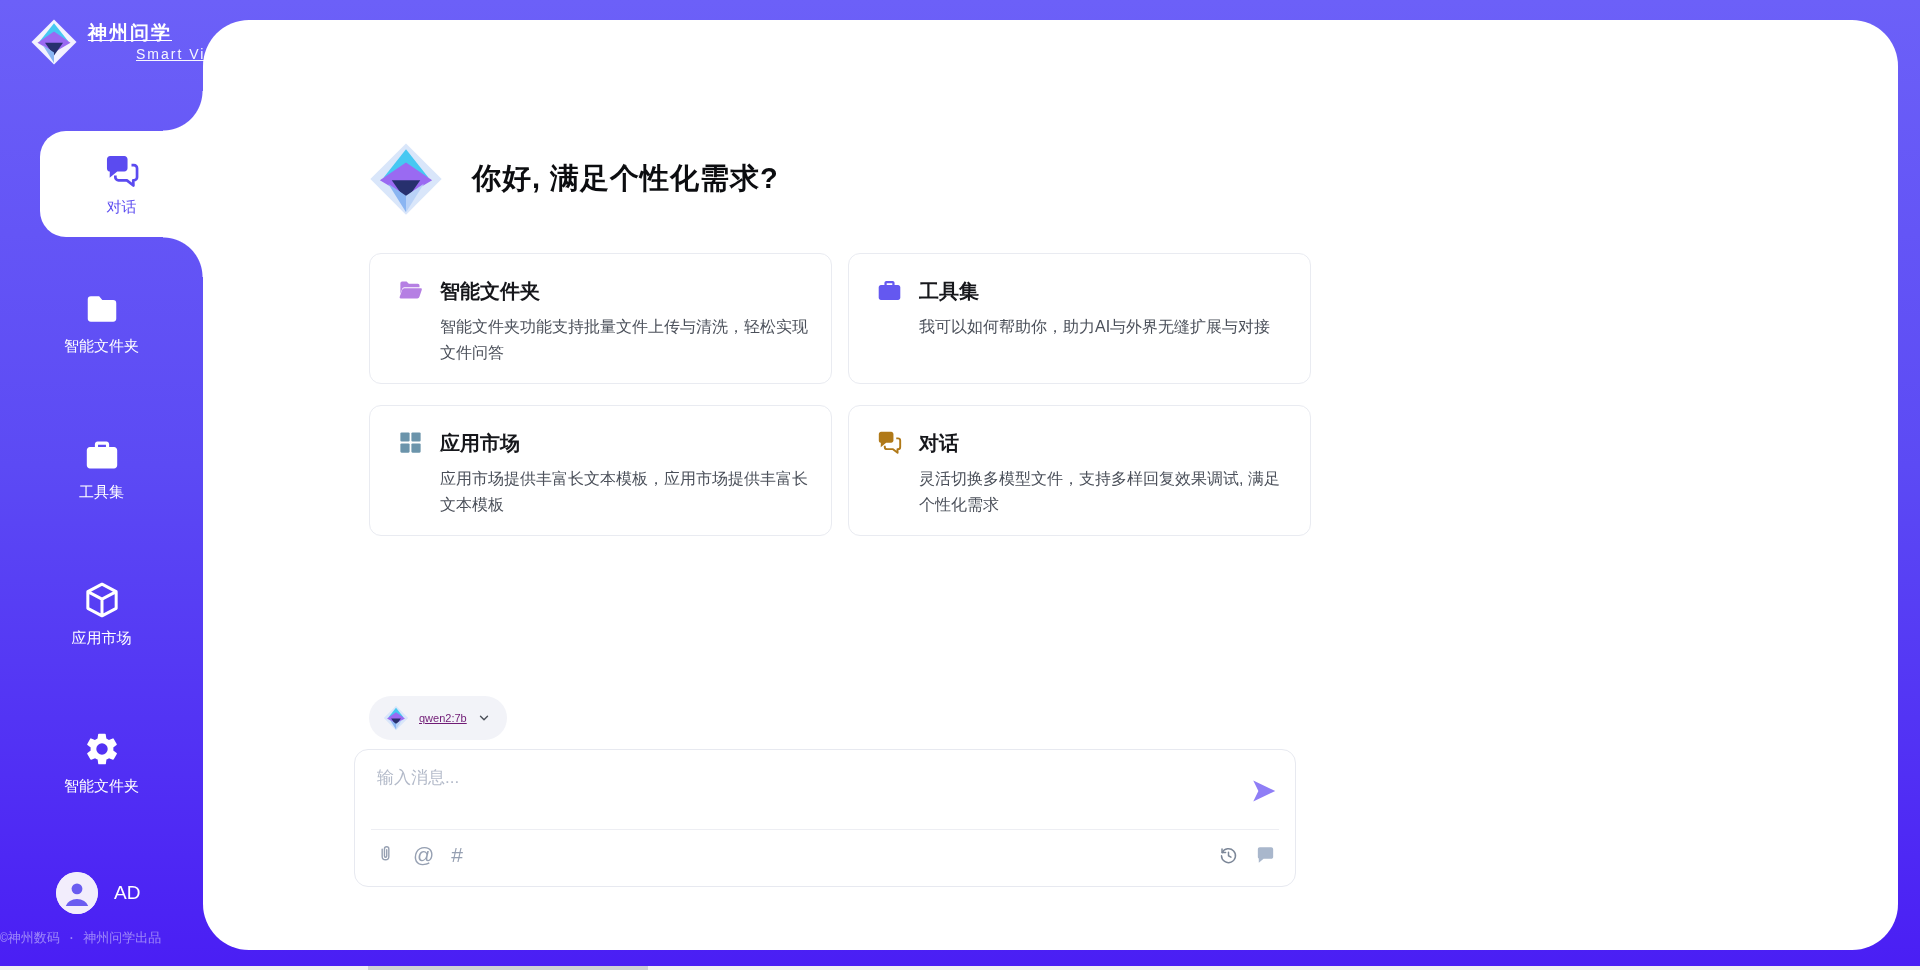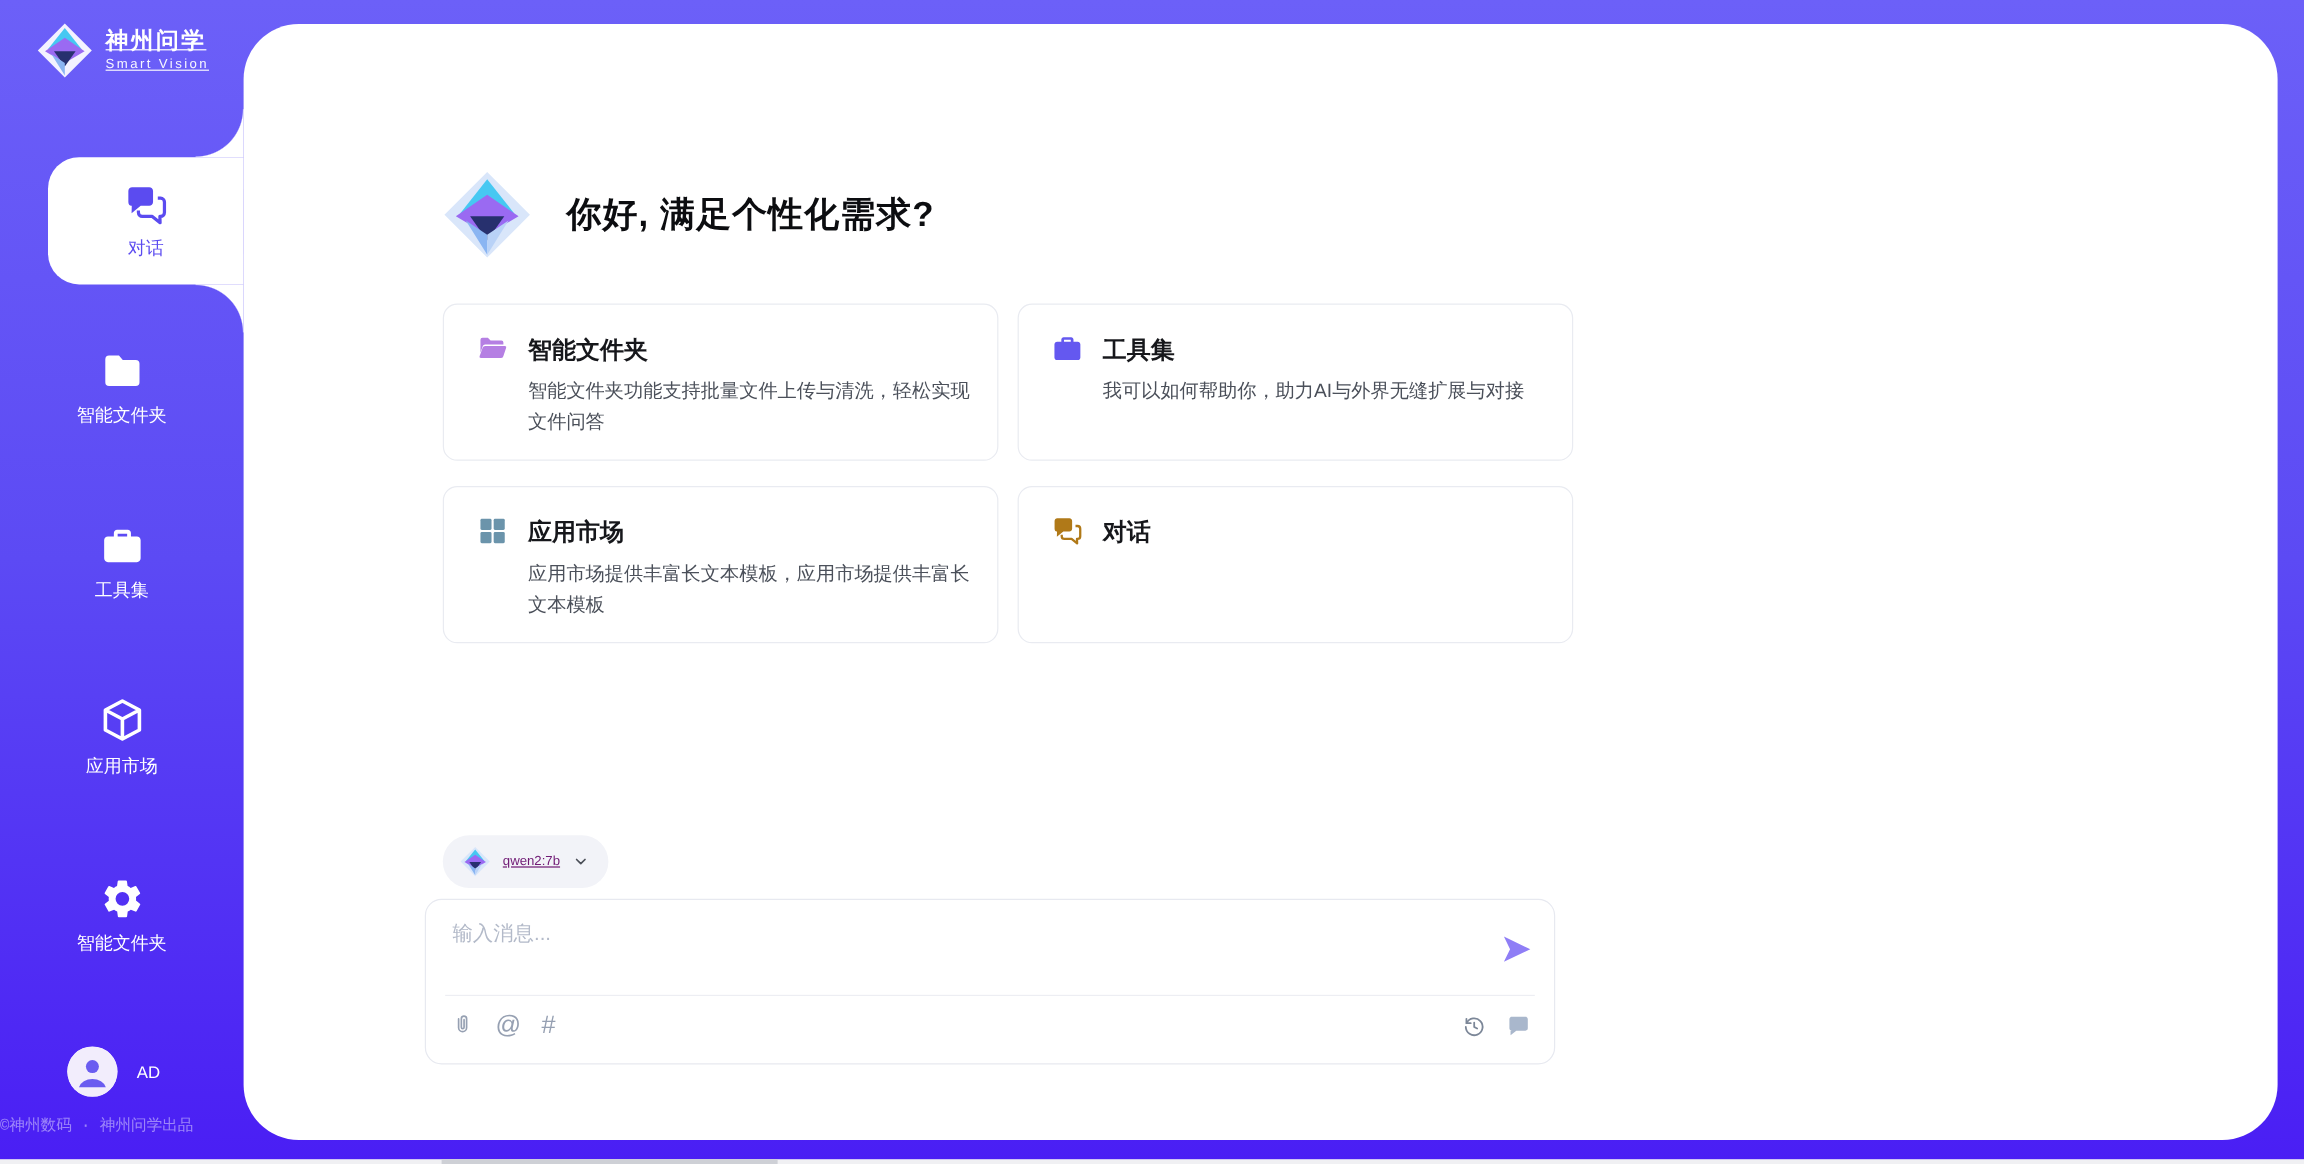--- a/index.html
+++ b/index.html
@@ -6,34 +6,34 @@
   .stage{
     position:relative;width:1920px;height:970px;overflow:hidden;
     background:linear-gradient(180deg,#6c60f8 0%,#5c4af4 48%,#4a1ef4 100%);
     font-family:"Liberation Sans","DejaVu Sans",sans-serif;
   }
   
   .main-panel{position:absolute;left:203px;top:20px;width:1695px;height:930px;background:#fff;border-radius:46px;}
   
   .brand{position:absolute;left:30px;top:18px;display:flex;align-items:center;gap:10px;color:#fff;text-decoration:underline;}
   .brand-name{font-size:19px;font-weight:bold;letter-spacing:2px;line-height:1.2;}
-  .brand-sub{font-size:11px;letter-spacing:2px;opacity:.95;margin-top:2px;}
+  .brand-sub{font-size:14px;letter-spacing:2px;opacity:.95;margin-top:2px;margin-left:48px;}
   .tab-active{
     position:absolute;left:40px;top:131px;width:163px;height:106px;background:#fff;
     border-radius:26px 0 0 26px;display:flex;flex-direction:column;align-items:center;
     justify-content:center;gap:8px;color:#5b4bf0;z-index:2;cursor:pointer;
   }
   .tab-active::before{content:"";position:absolute;right:0;top:-40px;width:40px;height:40px;
     background:radial-gradient(circle at 0 0,rgba(0,0,0,0) 39px,#fff 40px);}
   .tab-active::after{content:"";position:absolute;right:0;bottom:-40px;width:40px;height:40px;
     background:radial-gradient(circle at 0 100%,rgba(0,0,0,0) 39px,#fff 40px);}
   .nav-item{position:absolute;left:0;width:203px;display:flex;flex-direction:column;align-items:center;gap:9px;color:#fff;cursor:pointer;}
   .nav-label{font-size:15px;}
   .tab-active .nav-label{color:#5b4bf0;}
-  .user-row{position:absolute;left:56px;top:872px;display:flex;align-items:center;gap:16px;color:#fff;font-size:14px;cursor:pointer;}
+  .user-row{position:absolute;left:56px;top:872px;display:flex;align-items:center;gap:16px;color:#fff;font-size:19px;cursor:pointer;}
   .avatar{width:42px;height:42px;border-radius:50%;overflow:hidden;background:#f2edfc;}
   .sidebar-footer{position:absolute;left:0;top:929px;width:203px;text-align:left;color:rgba(255,255,255,.45);font-size:13px;font-family:Liberation Mono, monospace;}
   
   .greeting{position:absolute;left:368px;top:141px;display:flex;align-items:center;gap:28px;}
   .greeting-title{font-size:29px;font-weight:bold;color:#0c0d10;letter-spacing:1px;}
   .cards{position:absolute;left:369px;top:253px;display:grid;grid-template-columns:463px 463px;column-gap:16px;row-gap:21px;}
   .card{position:relative;height:131px;box-sizing:border-box;border:1px solid #e9ebf1;border-radius:12px;background:#fff;padding:24px 22px 0 70px;cursor:pointer;}
   .card-icon{position:absolute;left:27px;top:23px;}
   .card-title{font-size:20px;font-weight:bold;color:#16171b;}
   .card-desc{margin-top:9px;font-size:16px;color:#4b505a;line-height:26px;}
@@ -180,20 +180,21 @@
       </svg>
       <div class="card-title">应用市场</div>
       <div class="card-desc">应用市场提供丰富长文本模板，应用市场提供丰富长文本模板</div>
     </div>
 
     <div class="card">
       <svg class="card-icon" width="27" height="27" viewBox="0 0 24 24" style="color:#b07918">
           <use href="#chat-bubbles"></use>
         </svg>
       <div class="card-title">对话</div>
+      <div class="card-desc">灵活切换多模型文件，支持多样回复效果调试, 满足个性化需求</div>
     </div>
 
   </div>
 
   <div class="model-pill">
     <svg width="26" height="26" viewBox="0 0 64 64">
         <use href="#logo-diamond"></use>
       </svg>
     <span class="model-name">qwen2:7b</span>
     <svg width="14" height="14" viewBox="0 0 24 24">

